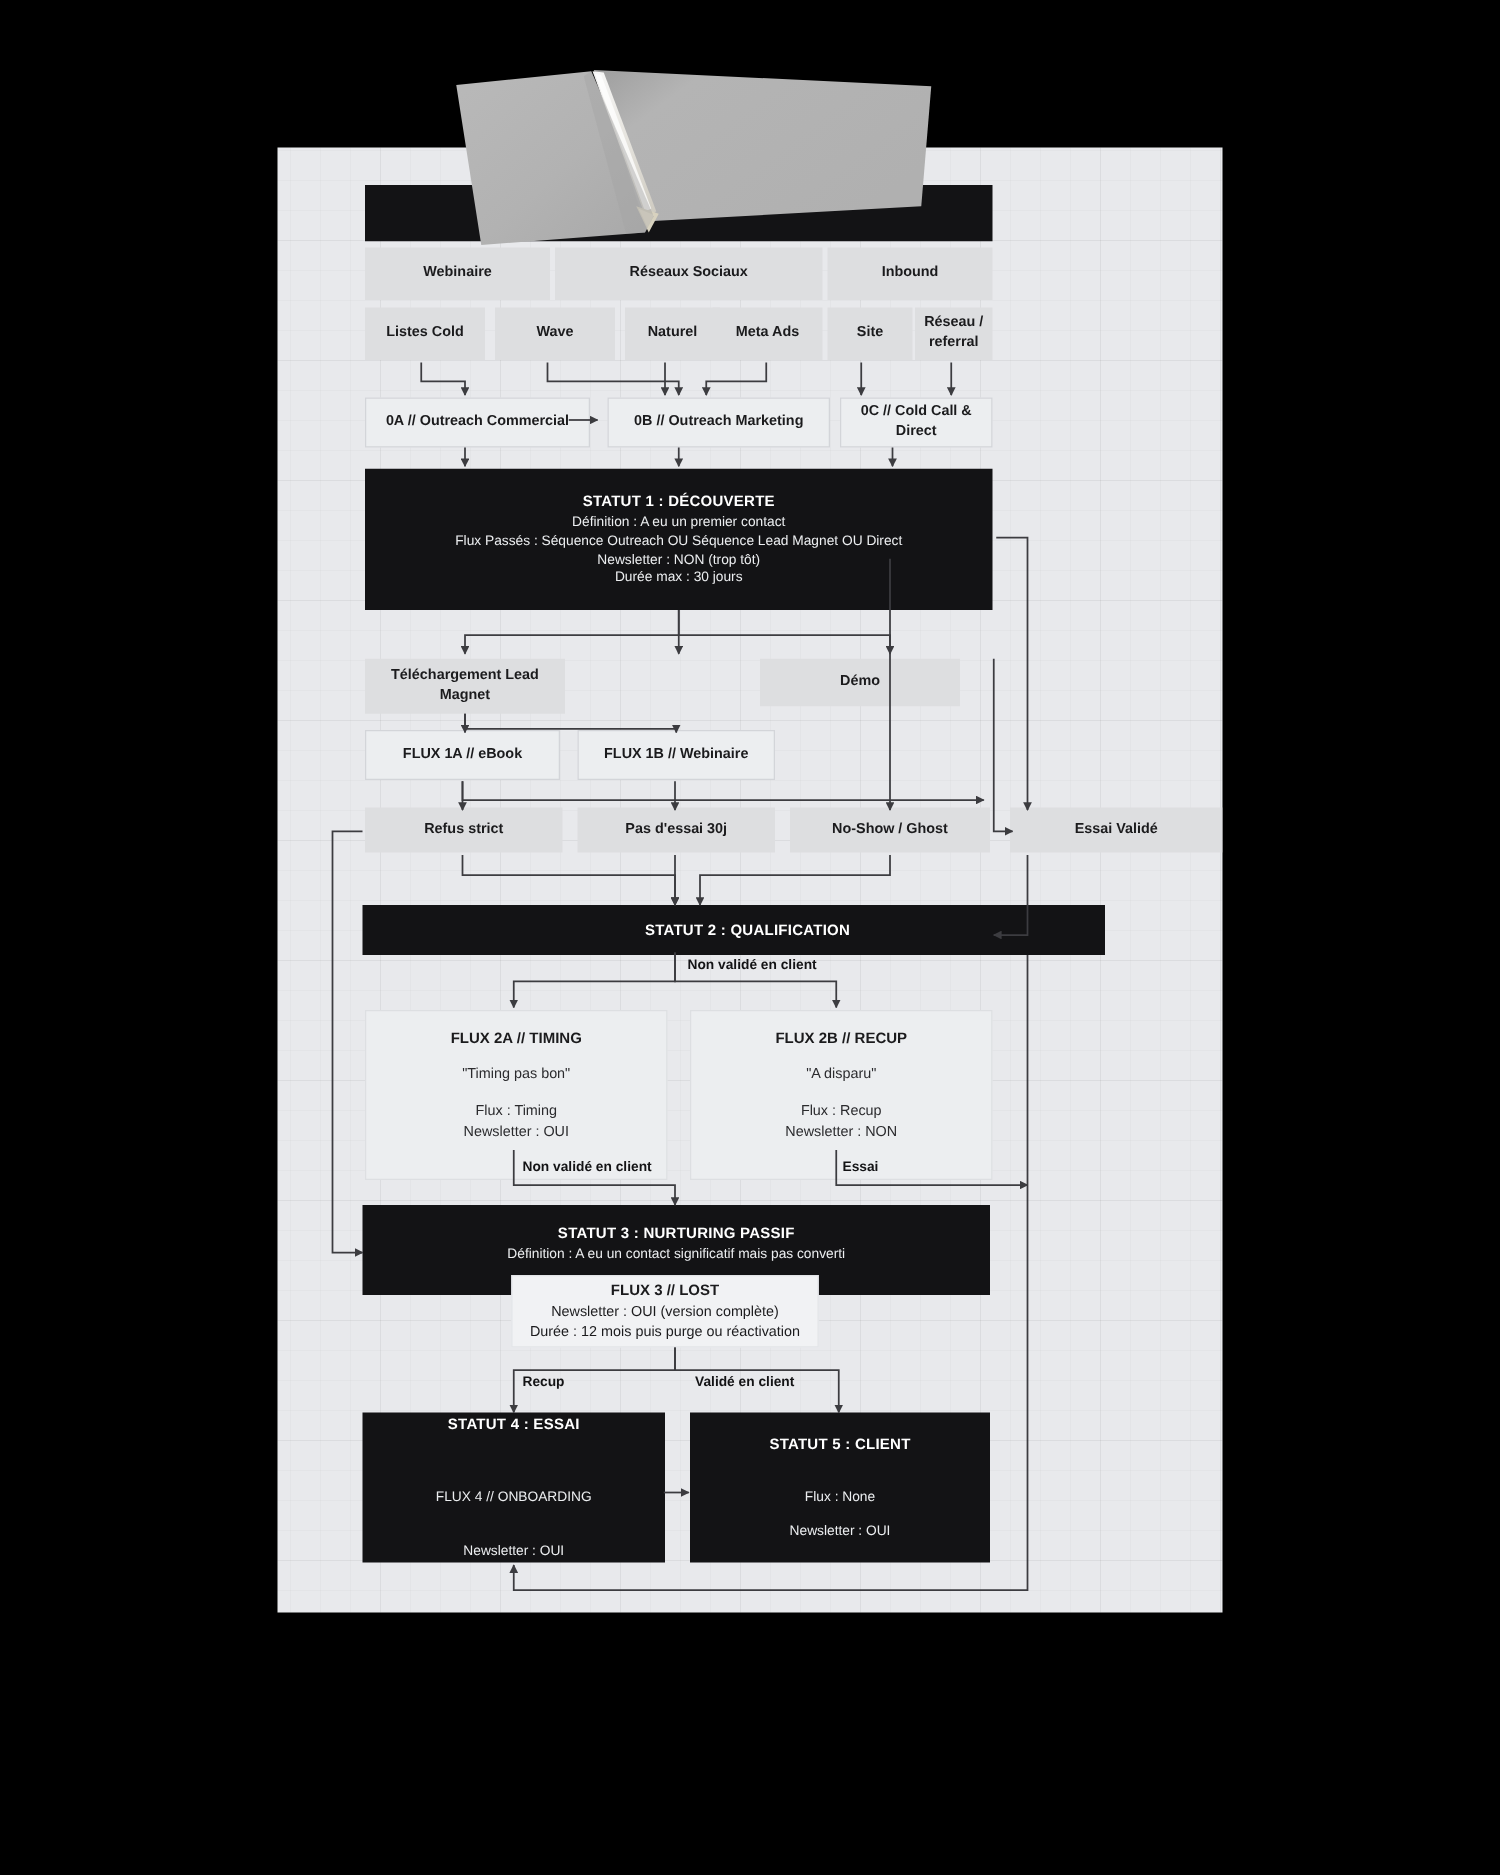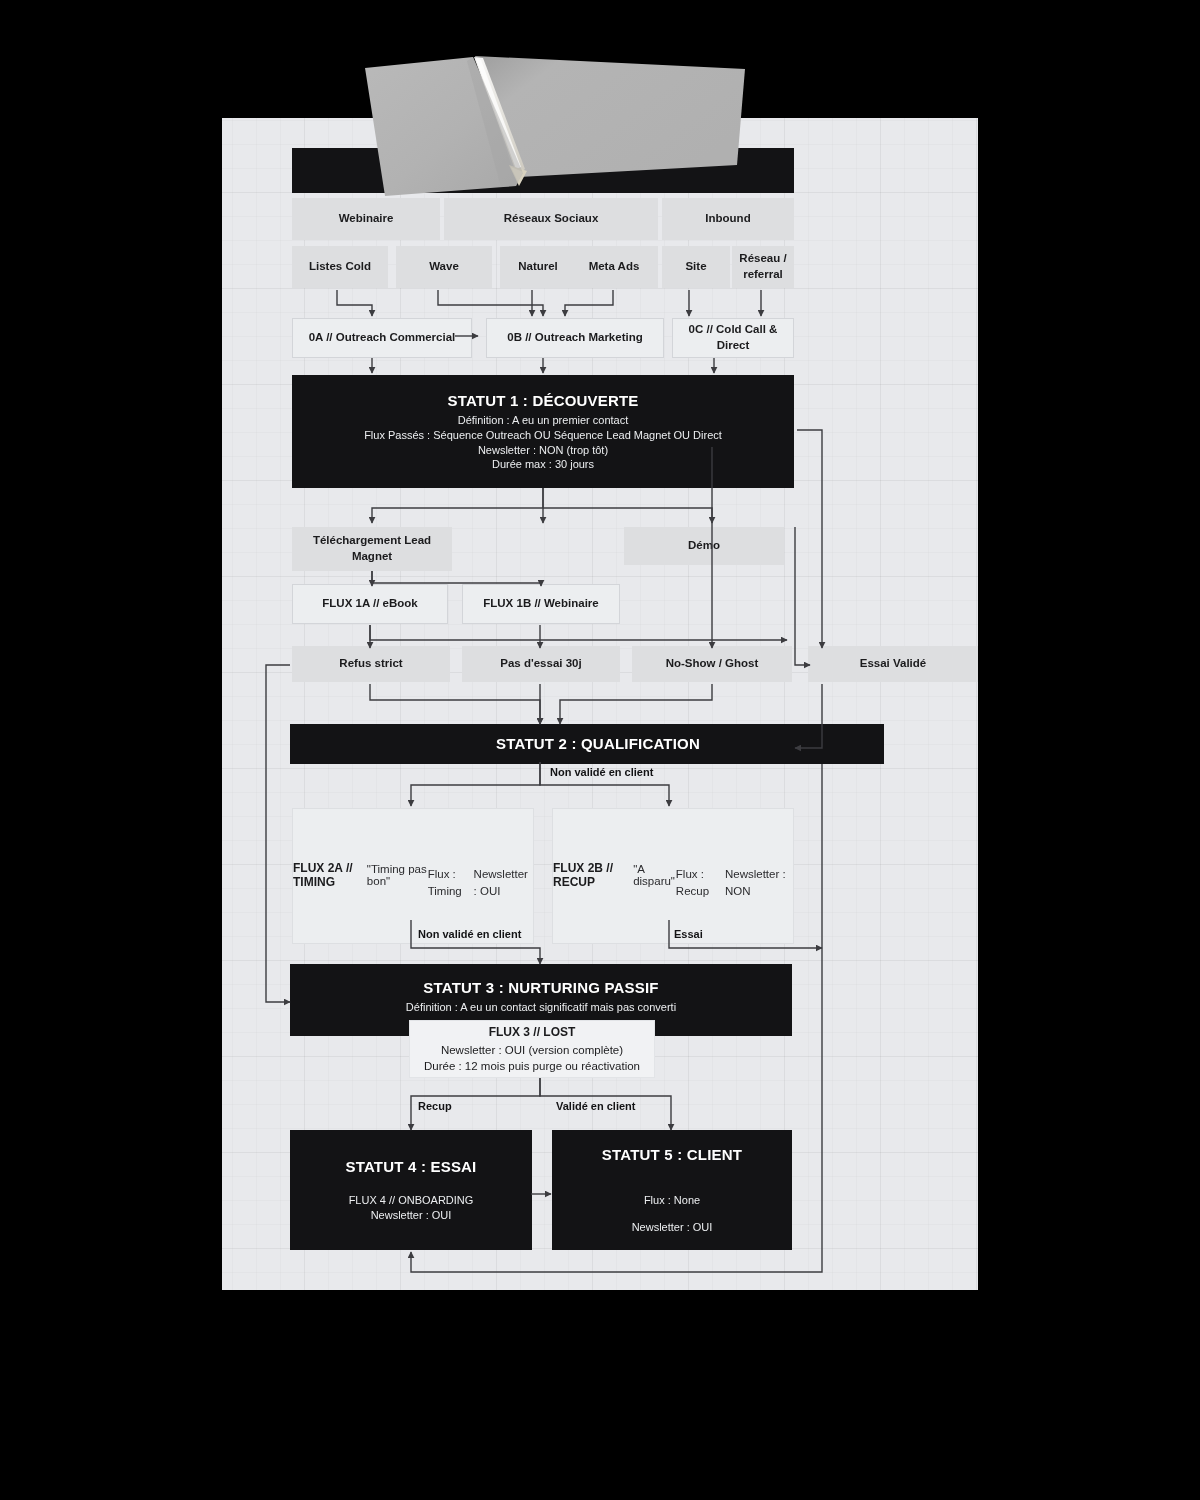--- a/index.html
+++ b/index.html
@@ -29,25 +29,25 @@
   
   .chip{background:#dddee0;color:#1b1b1d;font-size:11.5px;font-weight:bold;
         padding:4px 6px;}
 
   
   .lightbox{background:#eceef0;border:1px solid #d3d5d9;color:#1b1b1d;
             font-size:11.5px;font-weight:bold;padding:5px 8px;}
 
   
   .blackbox{background:#131315;color:#ffffff;padding:8px 10px;}
-  .blackbox .title{font-size:15px;font-weight:bold;letter-spacing:.2px;margin-bottom:2px;}
+  .blackbox .title{font-size:12px;font-weight:bold;letter-spacing:.2px;margin-bottom:2px;}
   .blackbox .line{font-size:11px;font-weight:normal;color:#eceef0;}
 
   .fluxbox{background:#eceef0;border:1px solid #dddfe2;color:#1b1b1d;
-           display:flex;align-items:center;justify-content:flex-start;
+           display:flex;flex-direction:column;align-items:center;justify-content:flex-start;
            padding-top:14px;}
   .fluxbox .ftitle{font-size:12px;font-weight:bold;margin-bottom:16px;}
   .fluxbox .fquote{font-size:11.5px;margin-bottom:16px;color:#2b2b2e;}
   .fluxbox .fline{font-size:11.5px;color:#2b2b2e;line-height:1.45;}
 
   .headerbar{position:absolute;background:#131315;}
 
   .edgelabel{position:absolute;font-size:11px;font-weight:bold;color:#131315;
              background:transparent;white-space:nowrap;}
 
@@ -104,21 +104,21 @@
     <div class="title">STATUT 1 : DÉCOUVERTE</div>
     <div class="line">Définition : A eu un premier contact</div>
     <div class="line">Flux Passés : Séquence Outreach OU Séquence Lead Magnet OU Direct</div>
     <div class="line">Newsletter : NON (trop tôt)</div>
     <div class="line">Durée max : 30 jours</div>
   </div>
 
   <div class="node chip" style="left:70px;top:409px;width:160px;height:44px;">
     <span>Téléchargement Lead Magnet</span>
   </div>
-  <div class="node chip" style="left:402px;top:409px;width:160px;height:38px;">
+  <div class="node chip" style="left:386px;top:409px;width:160px;height:38px;">
     <span>Démo</span>
   </div>
 
   <div class="node lightbox" style="left:70px;top:466px;width:156px;height:40px;">
     <span>FLUX 1A // eBook</span>
   </div>
   <div class="node lightbox" style="left:240px;top:466px;width:158px;height:40px;">
     <span>FLUX 1B // Webinaire</span>
   </div>
 
@@ -156,21 +156,21 @@
     <div class="title">STATUT 3 : NURTURING PASSIF</div>
     <div class="line">Définition : A eu un contact significatif mais pas converti</div>
   </div>
 
   <div class="node" style="left:187px;top:902px;width:246px;height:58px;background:#f1f2f4;border:1px solid #e2e4e7;color:#1b1b1d;">
     <div style="font-size:12px;font-weight:bold;margin-bottom:3px;">FLUX 3 // LOST</div>
     <div style="font-size:11.5px;">Newsletter : OUI (version complète)</div>
     <div style="font-size:11.5px;">Durée : 12 mois puis purge ou réactivation</div>
   </div>
 
-  <div class="node blackbox" style="left:68px;top:1012px;width:242px;height:120px;">
+  <div class="node blackbox" style="left:68px;top:1012px;width:242px;height:120px;gap:28px;">
     <div class="title" style="margin-bottom:16px;">STATUT 4 : ESSAI</div>
     <div class="line">FLUX 4 // ONBOARDING</div>
     <div class="line">Newsletter : OUI</div>
   </div>
   <div class="node blackbox" style="left:330px;top:1012px;width:240px;height:120px;gap:12px;">
     <div class="title" style="margin-bottom:16px;">STATUT 5 : CLIENT</div>
     <div class="line">Flux : None</div>
     <div class="line">Newsletter : OUI</div>
   </div>
 

